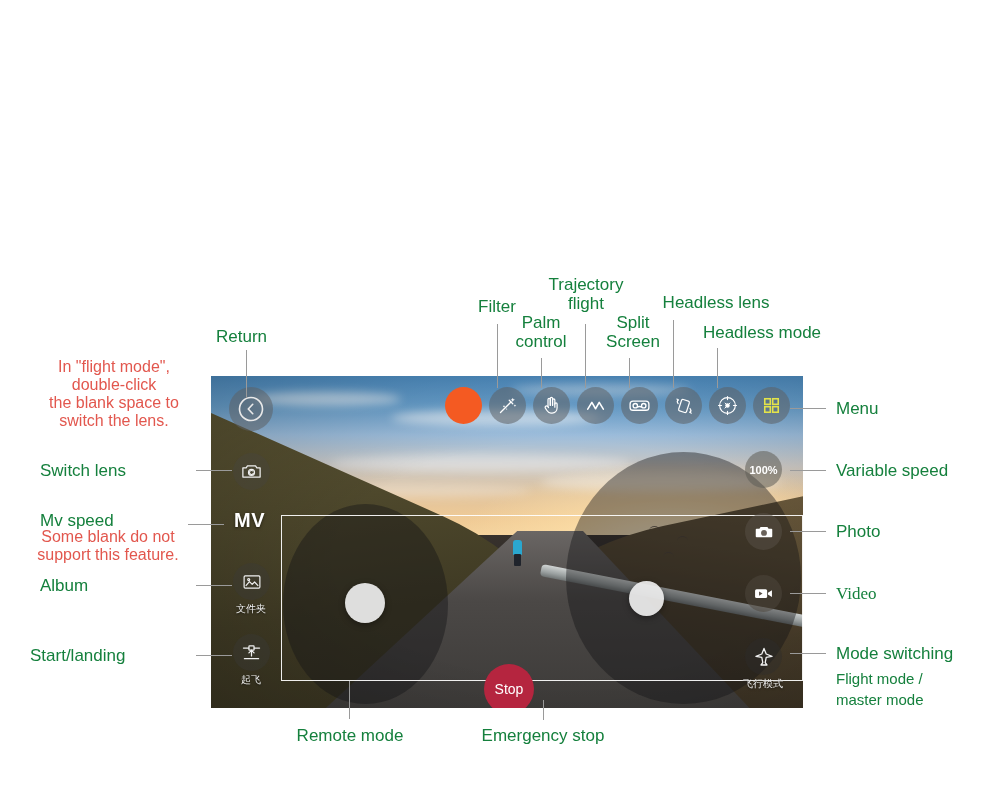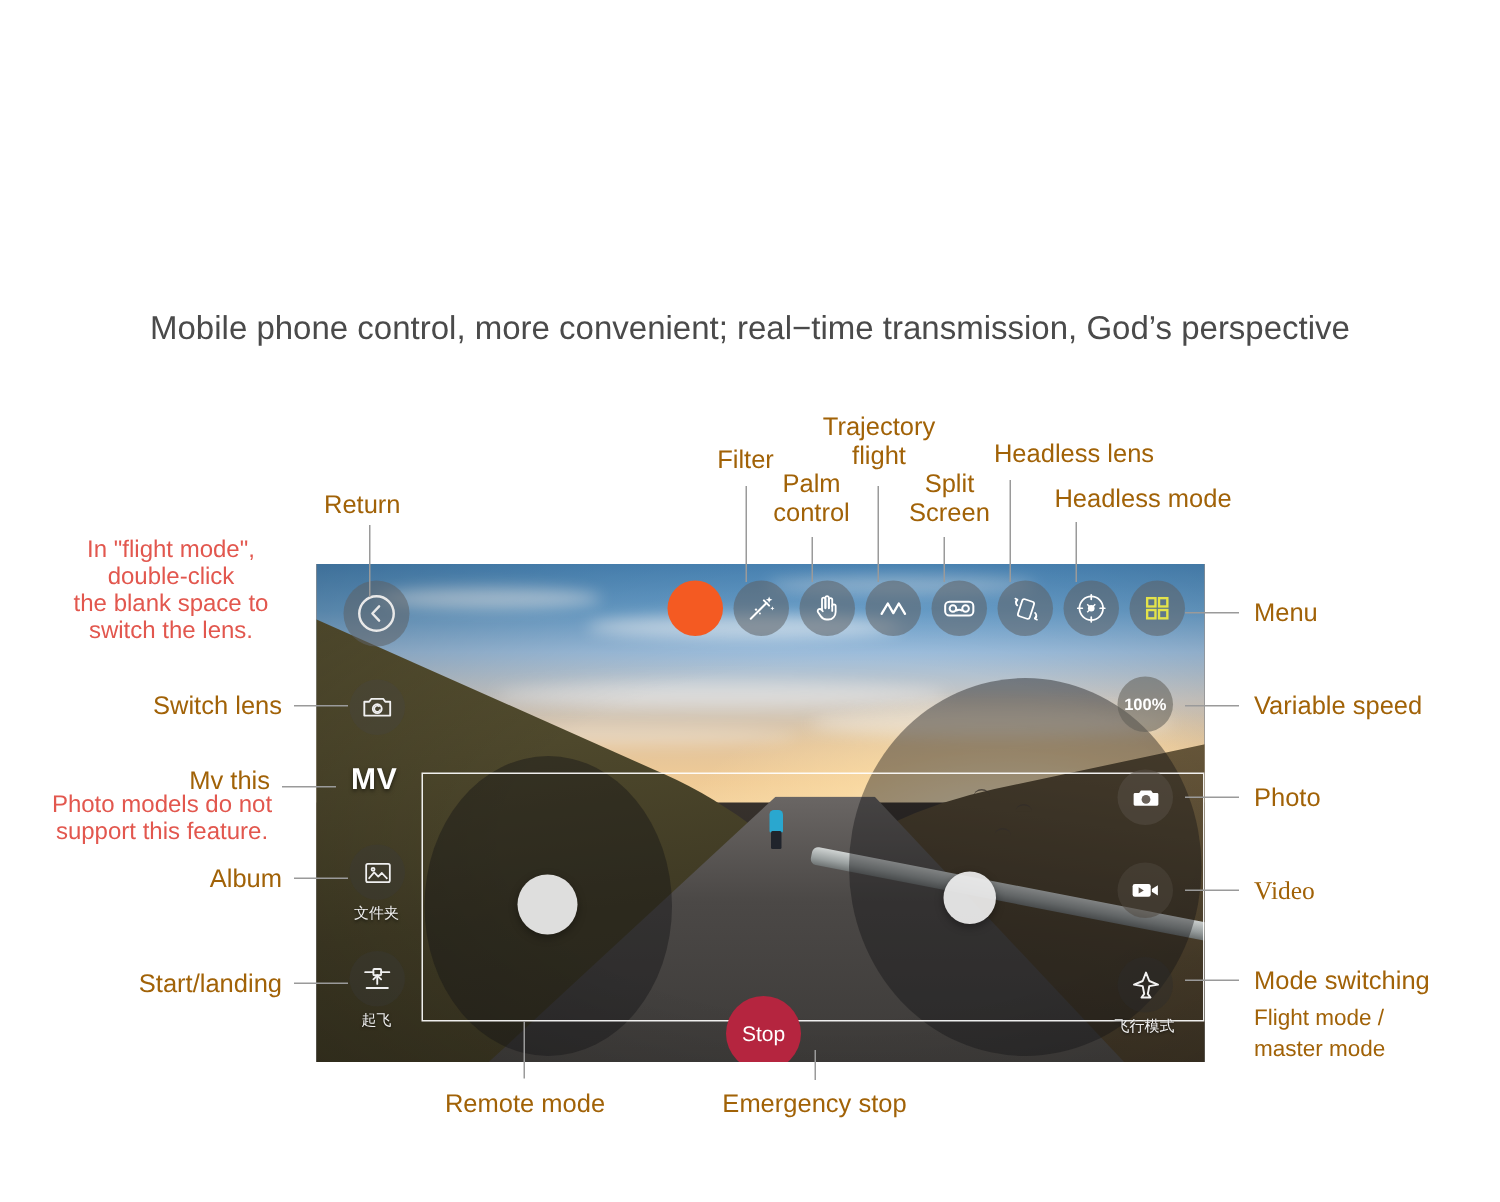--- a/index.html
+++ b/index.html
@@ -141,40 +141,39 @@
   .stop-btn {
     position: absolute;
     width: 50px; height: 50px; border-radius: 50%;
     background: #b5253f;
     display:flex; align-items:center; justify-content:center;
     color:#fff; font-size: 14px;
   }
 
   
   .lbl {
-    position: absolute; color: #a16207; font-size: 17px;
+    position: absolute; color: #15803d; font-size: 17px;
     white-space: nowrap; line-height: 19px;
   }
   .lbl.center { text-align: center; }
-  .lbl.right { text-align: right; }
+  .lbl.right { }
   .lbl.red { color: #e2574e; font-size: 16px; line-height: 18px; }
   .lbl.small { font-size: 15px; }
 
   .line { position: absolute; background: #9a9a9a; }
   .line.v { width: 1px; }
   .line.h { height: 1px; }
 </style>
 </head>
 <body>
 
 <div id="root">
 
   <div class="title">
   </div>
-  <div class="subtitle">Mobile phone control, more convenient; real−time transmission, God’s perspective</div>
 
   <div class="screen">
 
     <div class="sky"></div>
     <div class="cloudwisp" style="left:40px;top:16px;width:150px;height:14px;"></div>
     <div class="cloudwisp" style="left:180px;top:34px;width:210px;height:16px;"></div>
     <div class="cloudwisp" style="left:300px;top:8px;width:180px;height:12px;opacity:.7;"></div>
     <div class="cloudwisp" style="left:120px;top:78px;width:300px;height:18px;opacity:.65;"></div>
     <div class="cloudwisp" style="left:330px;top:96px;width:240px;height:20px;opacity:.6;"></div>
     <div class="cloudwisp" style="left:60px;top:108px;width:260px;height:14px;opacity:.5;"></div>
@@ -390,25 +389,25 @@
     <div>double-click</div>
     <div>the blank space to</div>
     <div>switch the lens.</div>
   </div>
 
   <div class="lbl right" style="left:40px;top:461px;width:148px;">
     <span>Switch lens</span>
   </div>
 
   <div class="lbl right" style="left:40px;top:511px;width:140px;">
-    <span>Mv this</span>
+    <span>Mv speed</span>
   </div>
 
   <div class="lbl red center" style="left:8px;top:528px;width:200px;">
-    <div>Photo models do not</div>
+    <div>Some blank do not</div>
     <div>support this feature.</div>
   </div>
 
   <div class="lbl right" style="left:40px;top:576px;width:148px;">
     <span>Album</span>
   </div>
 
   <div class="lbl right" style="left:30px;top:646px;width:158px;">
     <span>Start/landing</span>
   </div>

